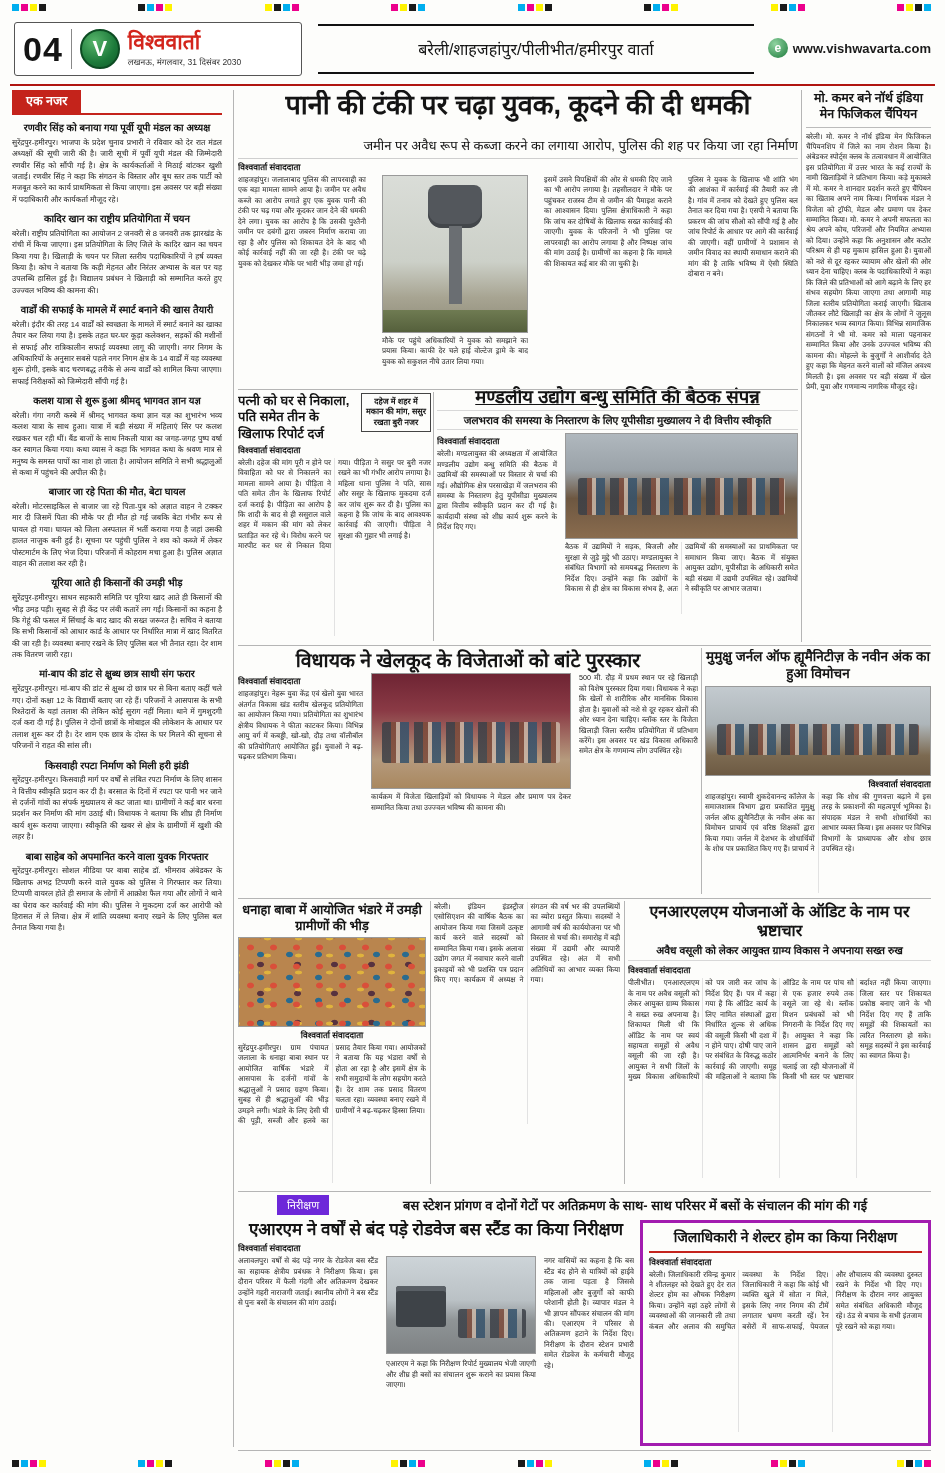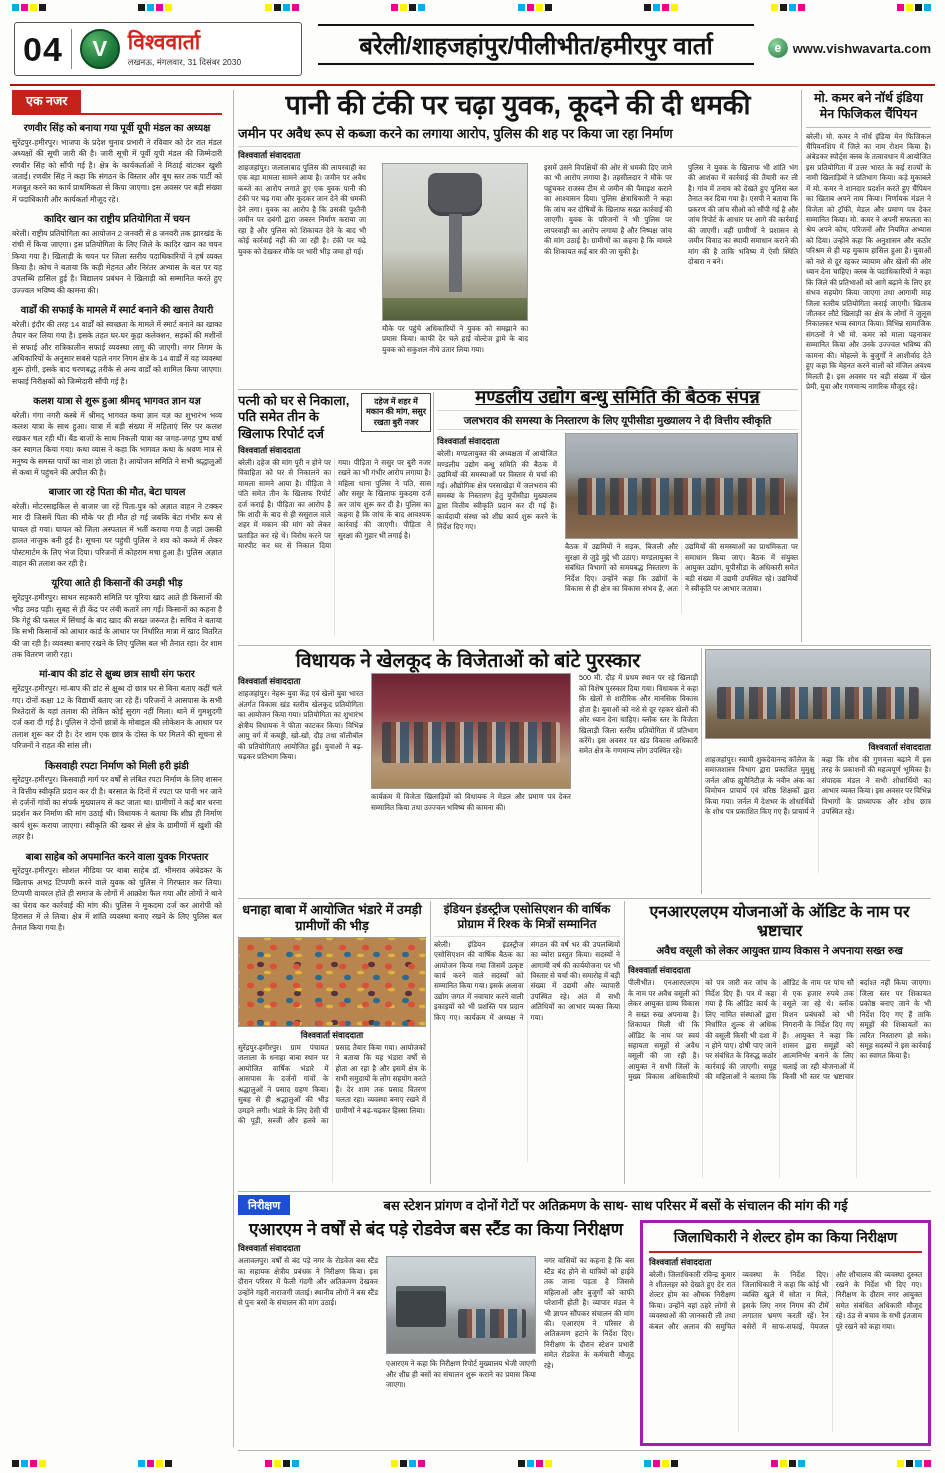--- a/index.html
+++ b/index.html
@@ -13,21 +13,21 @@
   .rm.c{background:#00aeef}.rm.m{background:#ec008c}.rm.y{background:#fff200}.rm.k{background:#1a1a1a}
   .reg .grp{display:flex;}
 
   
   .numbox{position:absolute;left:14px;top:22px;width:288px;height:54px;border:1px solid #555;border-radius:3px;display:flex;align-items:center;gap:8px;padding:0 8px;background:#fff;}
   .pgnum{font-size:34px;font-weight:800;letter-spacing:1px;}
   .vline{width:1px;height:40px;background:#888;}
   .logo{width:40px;height:40px;border-radius:50%;background:radial-gradient(circle at 35% 30%,#57b46a,#1c7a3a 60%,#115a2a);color:#fff;font-weight:800;font-size:22px;display:flex;align-items:center;justify-content:center;border:2px solid #0d4c23;}
   .brand{color:#d3251c;font-size:21px;font-weight:800;line-height:1.05;}
   .dateline{font-size:8.5px;color:#333;margin-top:2px;}
-  .region{position:absolute;left:318px;top:24px;width:436px;text-align:center;font-size:24px;font-weight:700;border-top:2px solid #111;border-bottom:2px solid #111;padding:2px 2px;white-space:nowrap;}
+  .region{position:absolute;left:318px;top:24px;width:436px;text-align:center;font-size:16px;font-weight:400;border-top:2px solid #111;border-bottom:2px solid #111;padding:12px 2px;white-space:nowrap;}
   .site{position:absolute;right:14px;top:38px;display:flex;align-items:center;gap:5px;font-weight:800;font-size:13px;color:#1b1b1b;}
   .elogo{width:20px;height:20px;border-radius:50%;background:radial-gradient(circle at 35% 30%,#8fd3a0,#1c7a3a);color:#fff;font-weight:800;font-size:12px;display:flex;align-items:center;justify-content:center;}
   .redrule{position:absolute;left:10px;right:10px;top:84px;height:2px;background:#b01510;}
 
   
   .body-sm{font-size:7.2px;line-height:1.45;text-align:justify;color:#1c1c1c;}
   .byline{font-size:8.5px;font-weight:700;margin:2px 0 3px;}
   .cols-2{columns:2;column-gap:7px;column-rule:1px solid #e2e2e2;}
   .cols-3{columns:3;column-gap:7px;column-rule:1px solid #e2e2e2;}
   .cols-4{columns:4;column-gap:6px;column-rule:1px solid #e2e2e2;}
@@ -40,21 +40,21 @@
   .sidebar{position:absolute;left:12px;top:90px;width:219px;height:1357px;padding-right:9px;overflow:hidden;}
   .sb-head{border-bottom:2px solid #c4231b;margin-bottom:7px;}
   .sb-tag{display:inline-block;background:#c4231b;color:#fff;font-weight:800;font-size:12.5px;padding:2px 14px 4px;}
   .sb-item{margin-bottom:8px;}
   .sb-h{font-size:9.8px;font-weight:800;text-align:center;line-height:1.3;margin-bottom:2px;}
   .sb-b{font-size:7.6px;line-height:1.5;text-align:justify;color:#1d1d1d;}
 
   
   .lead{position:absolute;left:238px;top:90px;width:560px;height:298px;overflow:hidden;}
   .lead h1{font-size:27px;font-weight:800;text-align:center;line-height:1.15;}
-  .lead .sub{font-size:13px;font-weight:700;text-align:left;margin:3px 0 2px;border-bottom:1px solid #cfcfcf;padding-bottom:4px;}
+  .lead .sub{font-size:13px;font-weight:400;text-align:right;margin:15px 0 2px;border-bottom:1px solid #cfcfcf;padding-bottom:4px;}
   .lead .row{display:flex;gap:16px;margin-top:2px;height:212px;overflow:hidden;}
   .lead .c{overflow:hidden;}
 
   .photo{position:relative;width:100%;background:#c9c9c9;overflow:hidden;border:1px solid #9a9a9a;}
   .ppl{position:absolute;bottom:22%;left:5%;height:36%;width:90%;opacity:.85;border-radius:3px;
        background:repeating-linear-gradient(90deg,#3b3f46 0 9px,#7b4a3a 9px 14px,#c9b6a6 14px 18px,#35526b 18px 27px,rgba(0,0,0,0) 27px 32px);}
   .ph-tank{background:linear-gradient(180deg,#daddd8 0%,#ccd0c8 55%,#a7a492 78%,#8d8a76 100%);}
   .tank-top{position:absolute;left:31%;top:6%;width:38%;height:27%;background:#53575c;border-radius:8px 8px 14px 14px;box-shadow:inset 0 -4px 0 #42464a;}
   .tank-leg{position:absolute;left:46%;top:32%;width:9%;height:50%;background:#6a6e72;}
   .tank-grass{position:absolute;bottom:0;left:0;width:100%;height:14%;background:linear-gradient(180deg,#6f7b52,#55603c);}
@@ -100,21 +100,21 @@
   .bhandara{position:absolute;left:238px;top:902px;width:188px;height:281px;overflow:hidden;}
   .bhandara h2{font-size:12.8px;font-weight:800;text-align:center;line-height:1.25;margin-bottom:3px;}
   .iia{position:absolute;left:434px;top:902px;width:186px;height:281px;overflow:hidden;}
   .iia h2{font-size:11.8px;font-weight:800;text-align:center;line-height:1.3;margin-bottom:3px;border-bottom:1px solid #ddd;padding-bottom:3px;}
   .nrlm{position:absolute;left:628px;top:902px;width:303px;height:281px;overflow:hidden;}
   .nrlm h2{font-size:16px;font-weight:800;text-align:center;line-height:1.2;}
   .nrlm .sub{font-size:10.5px;font-weight:700;text-align:center;margin:3px 0;border-bottom:1px solid #d8d8d8;padding-bottom:3px;}
 
   
   .strip{position:absolute;left:238px;top:1191px;width:693px;height:23px;display:flex;align-items:center;gap:10px;border-top:1px solid #b5b5b5;padding-top:3px;}
-  .strip .tag{background:#1d4ed8;color:#fff;font-weight:700;font-size:11px;padding:2px 10px 3px;}
+  .strip .tag{background:#6d28d9;color:#fff;font-weight:400;font-size:11px;padding:2px 10px 3px;margin-left:39px;}
   .strip .txt{flex:1;font-size:13px;font-weight:800;text-align:center;}
   .arm{position:absolute;left:238px;top:1220px;width:396px;height:226px;overflow:hidden;}
   .arm h2{font-size:17px;font-weight:800;line-height:1.2;text-align:center;}
   .arm .row{display:flex;gap:8px;height:176px;overflow:hidden;margin-top:2px;}
   .dm{position:absolute;left:640px;top:1220px;width:291px;height:226px;border:3px solid #a21caf;padding:6px;overflow:hidden;}
   .dm h2{font-size:14px;font-weight:800;text-align:center;line-height:1.25;border-bottom:2px solid #c4231b;padding-bottom:4px;margin-bottom:3px;}
 </style>
 </head>
 <body>
 
@@ -292,36 +292,36 @@
       <div class="photo ph-award" style="height:116px;">
         <div class="ppl"></div>
       </div>
       <p class="body-sm" style="margin-top:3px;">कार्यक्रम में विजेता खिलाड़ियों को विधायक ने मेडल और प्रमाण पत्र देकर सम्मानित किया तथा उज्ज्वल भविष्य की कामना की।</p>
     </div>
     <div style="flex:1;" class="body-sm">500 मी. दौड़ में प्रथम स्थान पर रहे खिलाड़ी को विशेष पुरस्कार दिया गया। विधायक ने कहा कि खेलों से शारीरिक और मानसिक विकास होता है। युवाओं को नशे से दूर रहकर खेलों की ओर ध्यान देना चाहिए। ब्लॉक स्तर के विजेता खिलाड़ी जिला स्तरीय प्रतियोगिता में प्रतिभाग करेंगे। इस अवसर पर खंड विकास अधिकारी समेत क्षेत्र के गणमान्य लोग उपस्थित रहे।</div>
   </div>
 </article>
 
 <article class="journal">
+  <h2>मुमुक्षु जर्नल ऑफ ह्यूमैनिटीज़ के नवीन अंक का हुआ विमोचन</h2>
   <div class="photo ph-journal" style="height:90px;">
     <div class="ppl"></div>
   </div>
   <div class="byline" style="text-align:right;">विश्ववार्ता संवाददाता</div>
   <p class="body-sm cols-2" style="height:118px;">शाहजहांपुर। स्वामी शुकदेवानन्द कॉलेज के समाजशास्त्र विभाग द्वारा प्रकाशित मुमुक्षु जर्नल ऑफ ह्यूमैनिटीज़ के नवीन अंक का विमोचन प्राचार्य एवं वरिष्ठ शिक्षकों द्वारा किया गया। जर्नल में देशभर के शोधार्थियों के शोध पत्र प्रकाशित किए गए हैं। प्राचार्य ने कहा कि शोध की गुणवत्ता बढ़ाने में इस तरह के प्रकाशनों की महत्वपूर्ण भूमिका है। संपादक मंडल ने सभी शोधार्थियों का आभार व्यक्त किया। इस अवसर पर विभिन्न विभागों के प्राध्यापक और शोध छात्र उपस्थित रहे।</p>
 </article>
 
 <article class="bhandara">
   <h2>धनाहा बाबा में आयोजित भंडारे में उमड़ी ग्रामीणों की भीड़</h2>
   <div class="photo ph-crowd" style="height:90px;"></div>
   <div class="byline" style="text-align:center;">विश्ववार्ता संवाददाता</div>
   <p class="body-sm cols-2" style="height:140px;">सुरेंद्रपुर-हमीरपुर। ग्राम पंचायत जलाला के धनाहा बाबा स्थान पर आयोजित वार्षिक भंडारे में आसपास के दर्जनों गांवों के श्रद्धालुओं ने प्रसाद ग्रहण किया। सुबह से ही श्रद्धालुओं की भीड़ उमड़ने लगी। भंडारे के लिए देसी घी की पूड़ी, सब्जी और हलवे का प्रसाद तैयार किया गया। आयोजकों ने बताया कि यह भंडारा वर्षों से होता आ रहा है और इसमें क्षेत्र के सभी समुदायों के लोग सहयोग करते हैं। देर शाम तक प्रसाद वितरण चलता रहा। व्यवस्था बनाए रखने में ग्रामीणों ने बढ़-चढ़कर हिस्सा लिया।</p>
 </article>
 
 <article class="iia">
-  <h2>इंडियन इंडस्ट्रीज एसोसिएशन की वार्षिक प्रोग्राम में रिश्क के मित्रों सम्मानित</h2>
   <p class="body-sm cols-2" style="height:222px;">बरेली। इंडियन इंडस्ट्रीज एसोसिएशन की वार्षिक बैठक का आयोजन किया गया जिसमें उत्कृष्ट कार्य करने वाले सदस्यों को सम्मानित किया गया। इसके अलावा उद्योग जगत में नवाचार करने वाली इकाइयों को भी प्रशस्ति पत्र प्रदान किए गए। कार्यक्रम में अध्यक्ष ने संगठन की वर्ष भर की उपलब्धियों का ब्योरा प्रस्तुत किया। सदस्यों ने आगामी वर्ष की कार्ययोजना पर भी विस्तार से चर्चा की। समारोह में बड़ी संख्या में उद्यमी और व्यापारी उपस्थित रहे। अंत में सभी अतिथियों का आभार व्यक्त किया गया।</p>
 </article>
 
 <article class="nrlm">
   <h2>एनआरएलएम योजनाओं के ऑडिट के नाम पर भ्रष्टाचार</h2>
   <div class="sub">अवैध वसूली को लेकर आयुक्त ग्राम्य विकास ने अपनाया सख्त रुख</div>
   <div class="byline">विश्ववार्ता संवाददाता</div>
   <p class="body-sm cols-4" style="height:200px;">पीलीभीत। एनआरएलएम के नाम पर अवैध वसूली को लेकर आयुक्त ग्राम्य विकास ने सख्त रुख अपनाया है। शिकायत मिली थी कि ऑडिट के नाम पर स्वयं सहायता समूहों से अवैध वसूली की जा रही है। आयुक्त ने सभी जिलों के मुख्य विकास अधिकारियों को पत्र जारी कर जांच के निर्देश दिए हैं। पत्र में कहा गया है कि ऑडिट कार्य के लिए नामित संस्थाओं द्वारा निर्धारित शुल्क से अधिक की वसूली किसी भी दशा में न होने पाए। दोषी पाए जाने पर संबंधित के विरुद्ध कठोर कार्रवाई की जाएगी। समूह की महिलाओं ने बताया कि ऑडिट के नाम पर पांच सौ से एक हजार रुपये तक वसूले जा रहे थे। ब्लॉक मिशन प्रबंधकों को भी निगरानी के निर्देश दिए गए हैं। आयुक्त ने कहा कि शासन द्वारा समूहों को आत्मनिर्भर बनाने के लिए चलाई जा रही योजनाओं में किसी भी स्तर पर भ्रष्टाचार बर्दाश्त नहीं किया जाएगा। जिला स्तर पर शिकायत प्रकोष्ठ बनाए जाने के भी निर्देश दिए गए हैं ताकि समूहों की शिकायतों का त्वरित निस्तारण हो सके। समूह सदस्यों ने इस कार्रवाई का स्वागत किया है।</p>
 </article>
 

